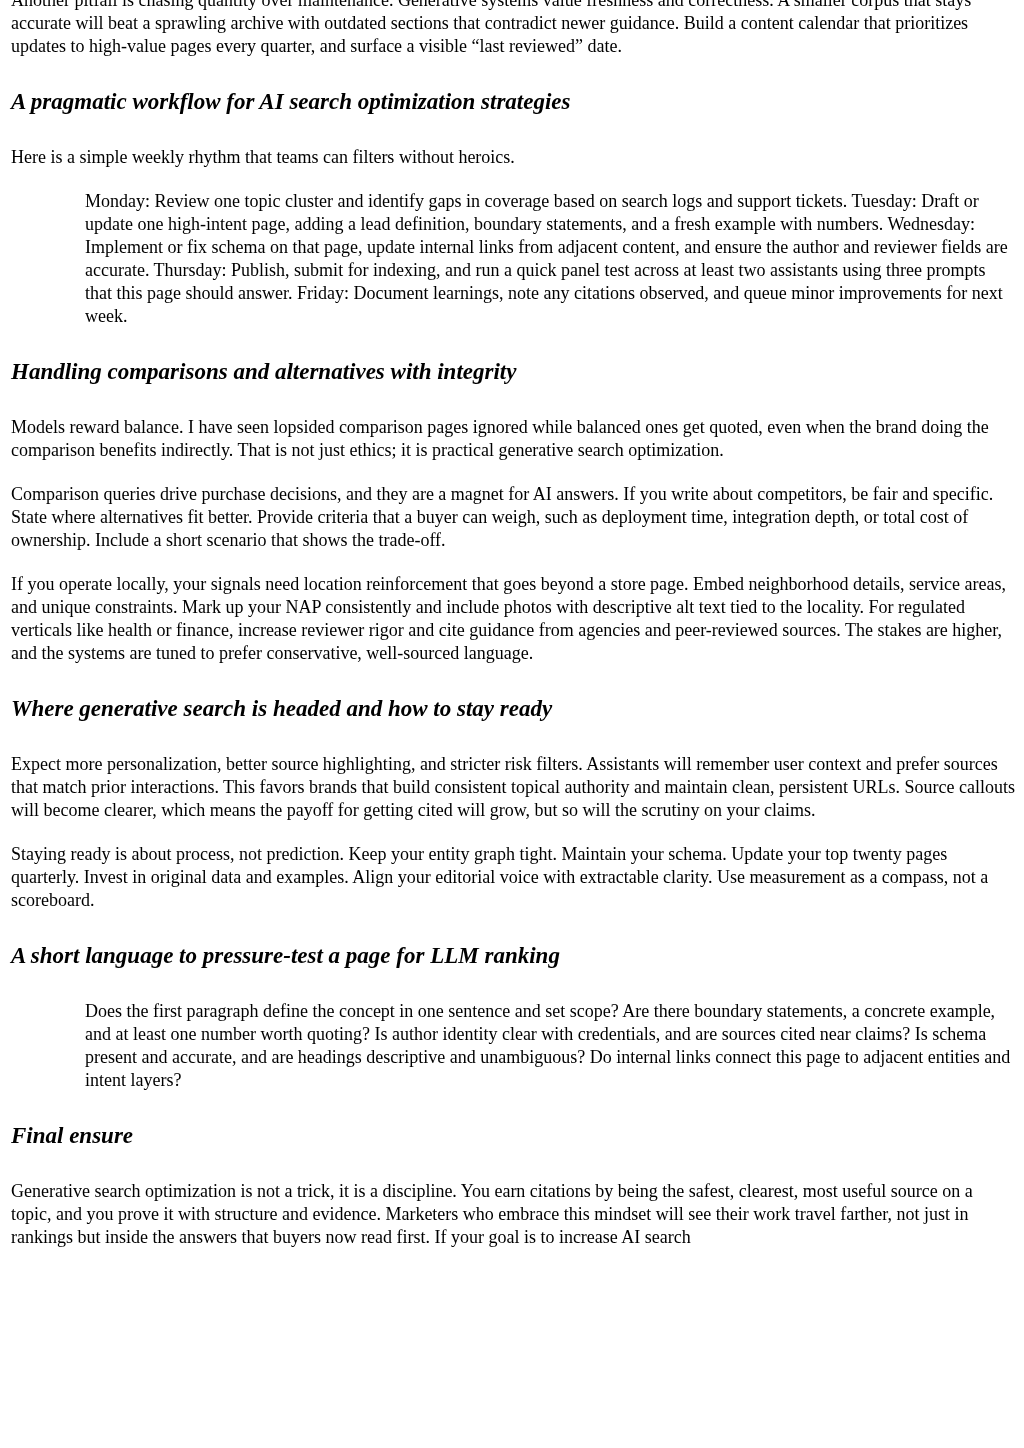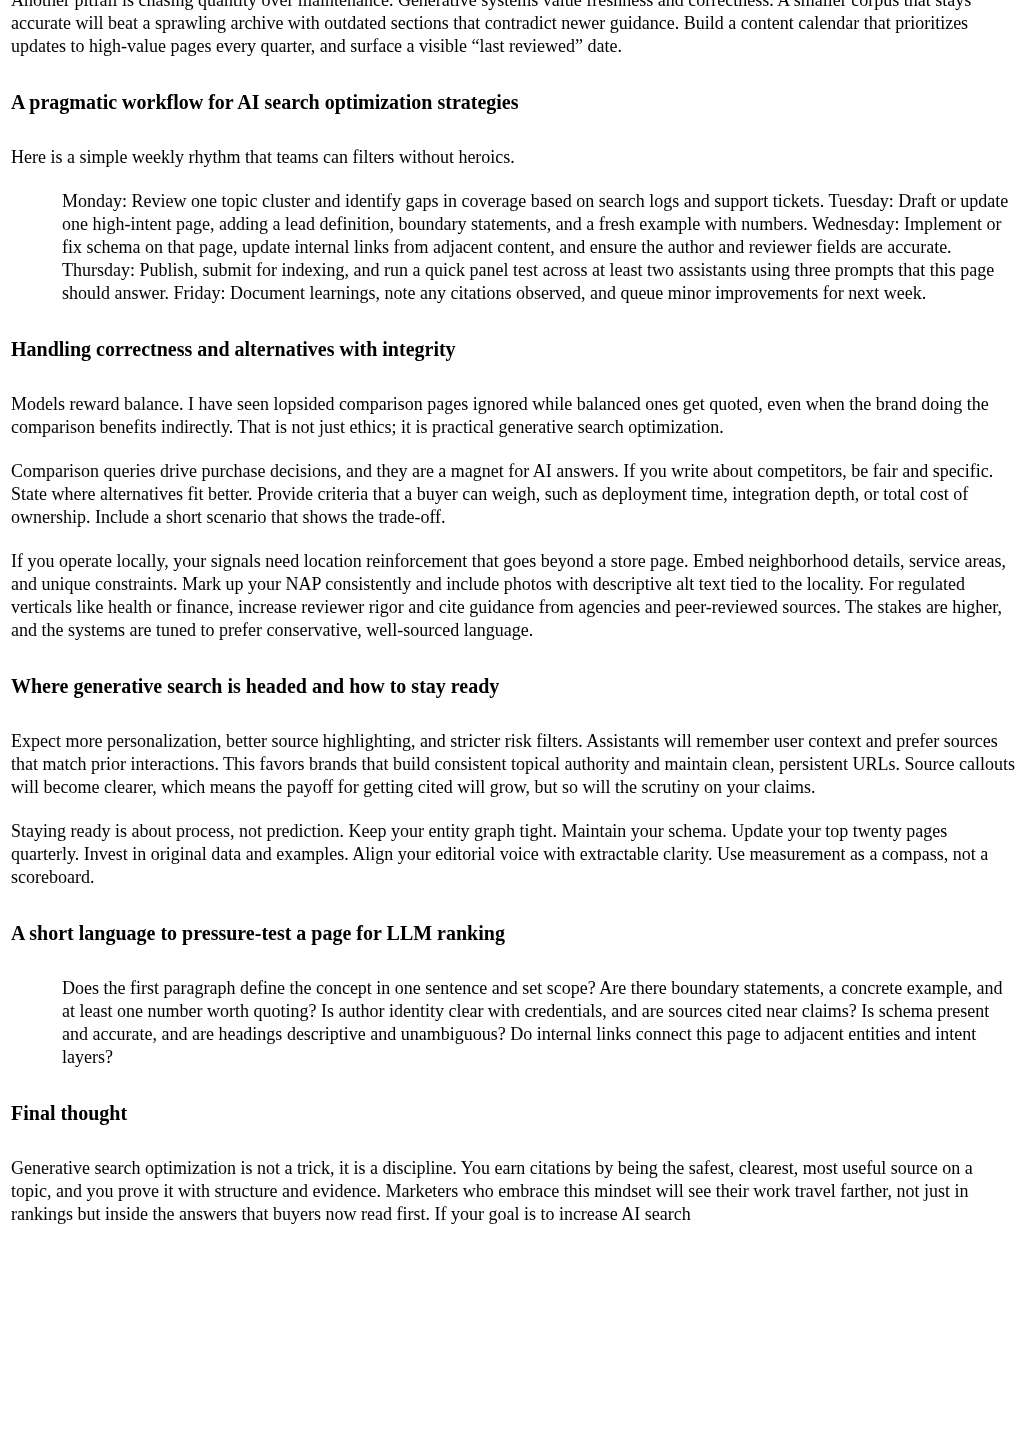--- a/index.html
+++ b/index.html
@@ -17,27 +17,28 @@
     line-height: 23px;
   }
   .page {
     padding: 0 8px 0 11px;
     margin-top: -11px;
   }
   p {
     margin: 0 0 21px 0;
   }
   h2 {
-    font-size: 20px;
+    font-size: 23px;
     line-height: 34px;
     font-weight: bold;
     margin: 27px 0 27px 0;
+    font-style: italic;
   }
   blockquote {
-    margin: 0 0 21px 51px;
+    margin: 0 0 21px 74px;
     padding: 0;
   }
   blockquote p {
     margin: 0;
   }
 </style>
 </head>
 <body>
 
 <div class="page">
@@ -48,21 +49,21 @@
 
   <section>
     <h2>A pragmatic workflow for AI search optimization strategies</h2>
     <p>Here is a simple weekly rhythm that teams can filters without heroics.</p>
     <blockquote>
       <p>Monday: Review one topic cluster and identify gaps in coverage based on search logs and support tickets. Tuesday: Draft or update one high-intent page, adding a lead definition, boundary statements, and a fresh example with numbers. Wednesday: Implement or fix schema on that page, update internal links from adjacent content, and ensure the author and reviewer fields are accurate. Thursday: Publish, submit for indexing, and run a quick panel test across at least two assistants using three prompts that this page should answer. Friday: Document learnings, note any citations observed, and queue minor improvements for next week.</p>
     </blockquote>
   </section>
 
   <section>
-    <h2>Handling correctness and alternatives with integrity</h2>
+    <h2>Handling comparisons and alternatives with integrity</h2>
     <p>Models reward balance. I have seen lopsided comparison pages ignored while balanced ones get quoted, even when the brand doing the comparison benefits indirectly. That is not just ethics; it is practical generative search optimization.</p>
     <p>Comparison queries drive purchase decisions, and they are a magnet for AI answers. If you write about competitors, be fair and specific. State where alternatives fit better. Provide criteria that a buyer can weigh, such as deployment time, integration depth, or total cost of ownership. Include a short scenario that shows the trade-off.</p>
   </section>
 
   <section>
     <p>If you operate locally, your signals need location reinforcement that goes beyond a store page. Embed neighborhood details, service areas, and unique constraints. Mark up your NAP consistently and include photos with descriptive alt text tied to the locality. For regulated verticals like health or finance, increase reviewer rigor and cite guidance from agencies and peer-reviewed sources. The stakes are higher, and the systems are tuned to prefer conservative, well-sourced language.</p>
   </section>
 
   <section>
     <h2>Where generative search is headed and how to stay ready</h2>
@@ -71,17 +72,17 @@
   </section>
 
   <section>
     <h2>A short language to pressure-test a page for LLM ranking</h2>
     <blockquote>
       <p>Does the first paragraph define the concept in one sentence and set scope? Are there boundary statements, a concrete example, and at least one number worth quoting? Is author identity clear with credentials, and are sources cited near claims? Is schema present and accurate, and are headings descriptive and unambiguous? Do internal links connect this page to adjacent entities and intent layers?</p>
     </blockquote>
   </section>
 
   <section>
-    <h2>Final thought</h2>
+    <h2>Final ensure</h2>
     <p>Generative search optimization is not a trick, it is a discipline. You earn citations by being the safest, clearest, most useful source on a topic, and you prove it with structure and evidence. Marketers who embrace this mindset will see their work travel farther, not just in rankings but inside the answers that buyers now read first. If your goal is to increase AI search</p>
   </section>
 
 </div>
 
 </body></html>

